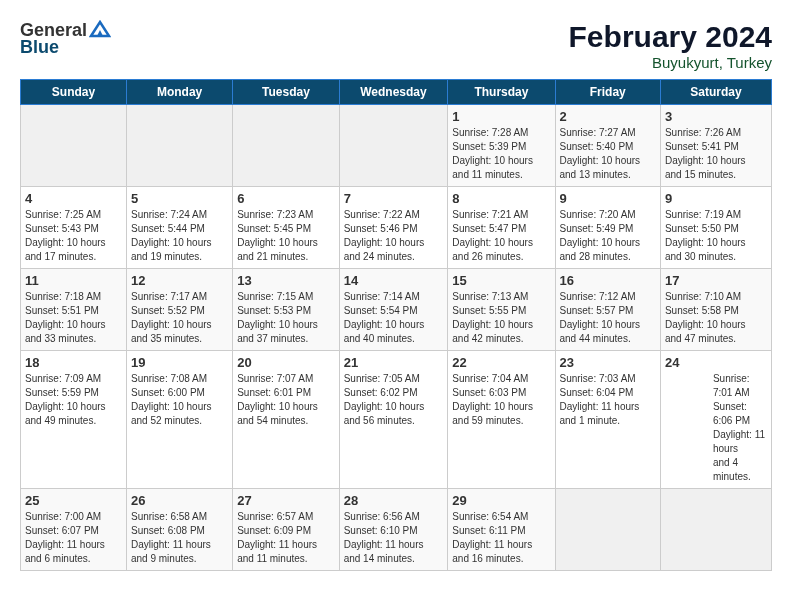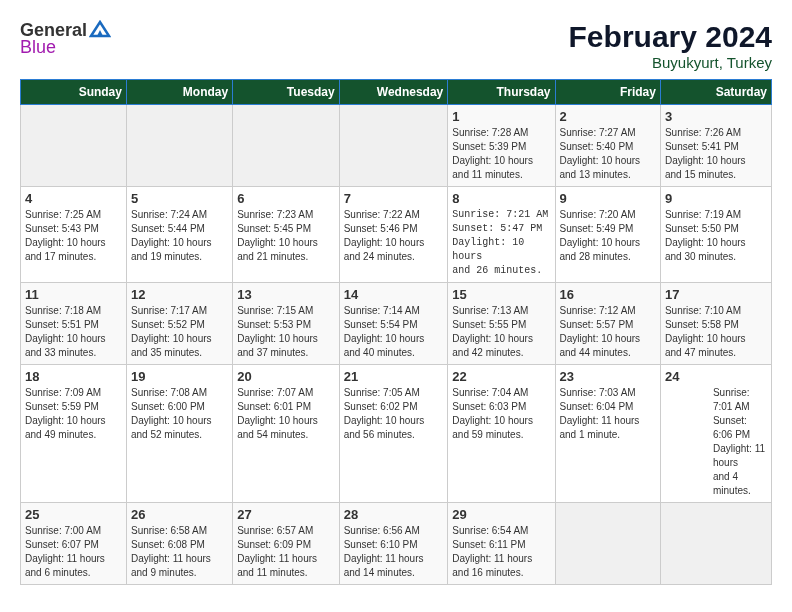--- a/index.html
+++ b/index.html
@@ -36,24 +36,24 @@
     .subtitle {
       font-size: 15px;
       color: #14532d;
     }
     table {
       width: 100%;
       border-collapse: collapse;
       font-size: 10.5px;
     }
     thead tr th {
-      background-color: #14532d;
+      background-color: #0c4a6e;
       color: #fff;
       padding: 5px 4px;
-      text-align: right;
+      text-align: center;
       font-size: 12px;
       font-weight: bold;
       border: 1px solid #2b7cd3;
     }
     tbody tr td {
       vertical-align: top;
       padding: 4px 4px;
       border: 1px solid #ccc;
       width: 113px;
       min-height: 70px;
@@ -85,21 +85,21 @@
   <div class="header">
     <div class="logo">
       <div style="display:flex;flex-direction:column;align-items:flex-start;">
         <div style="display:flex;align-items:center;">
           <span style="font-size:18px;font-weight:bold;color:#333;">General</span>
           <svg width="22" height="18" viewBox="0 0 22 18" style="margin-left:2px;margin-top:-4px;">
             <polygon points="2,16 11,2 20,16" fill="none" stroke="#1a6abf" stroke-width="2.5"></polygon>
             <polygon points="8,16 14,16 11,10" fill="#1a6abf"></polygon>
           </svg>
         </div>
-        <span style="font-size:18px;font-weight:normal;color:#a21caf;margin-top:-4px;">Blue</span>
+        <span style="font-size:18px;font-weight:bold;color:#0c4a6e;margin-top:-4px;">Blue</span>
       </div>
     </div>
     <div class="title-block">
       <div class="main-title">February 2024</div>
       <div class="subtitle">Buyukyurt, Turkey</div>
     </div>
   </div>
 
   <table>
     <thead>
@@ -165,21 +165,21 @@
           </td>
           <td>
             <span class="day-num">7</span>
             <div class="day-info" style="white-space: pre-line;">Sunrise: 7:22 AM
 Sunset: 5:46 PM
 Daylight: 10 hours
 and 24 minutes.</div>
           </td>
           <td>
             <span class="day-num">8</span>
-            <div class="day-info" style="white-space: pre-line; font-family: Liberation Mono, monospace;">Sunrise: 7:21 AM
+            <div class="day-info" style="white-space: pre-line;">Sunrise: 7:21 AM
 Sunset: 5:47 PM
 Daylight: 10 hours
 and 26 minutes.</div>
           </td>
           <td>
             <span class="day-num">9</span>
             <div class="day-info" style="white-space: pre-line;">Sunrise: 7:20 AM
 Sunset: 5:49 PM
 Daylight: 10 hours
 and 28 minutes.</div>

